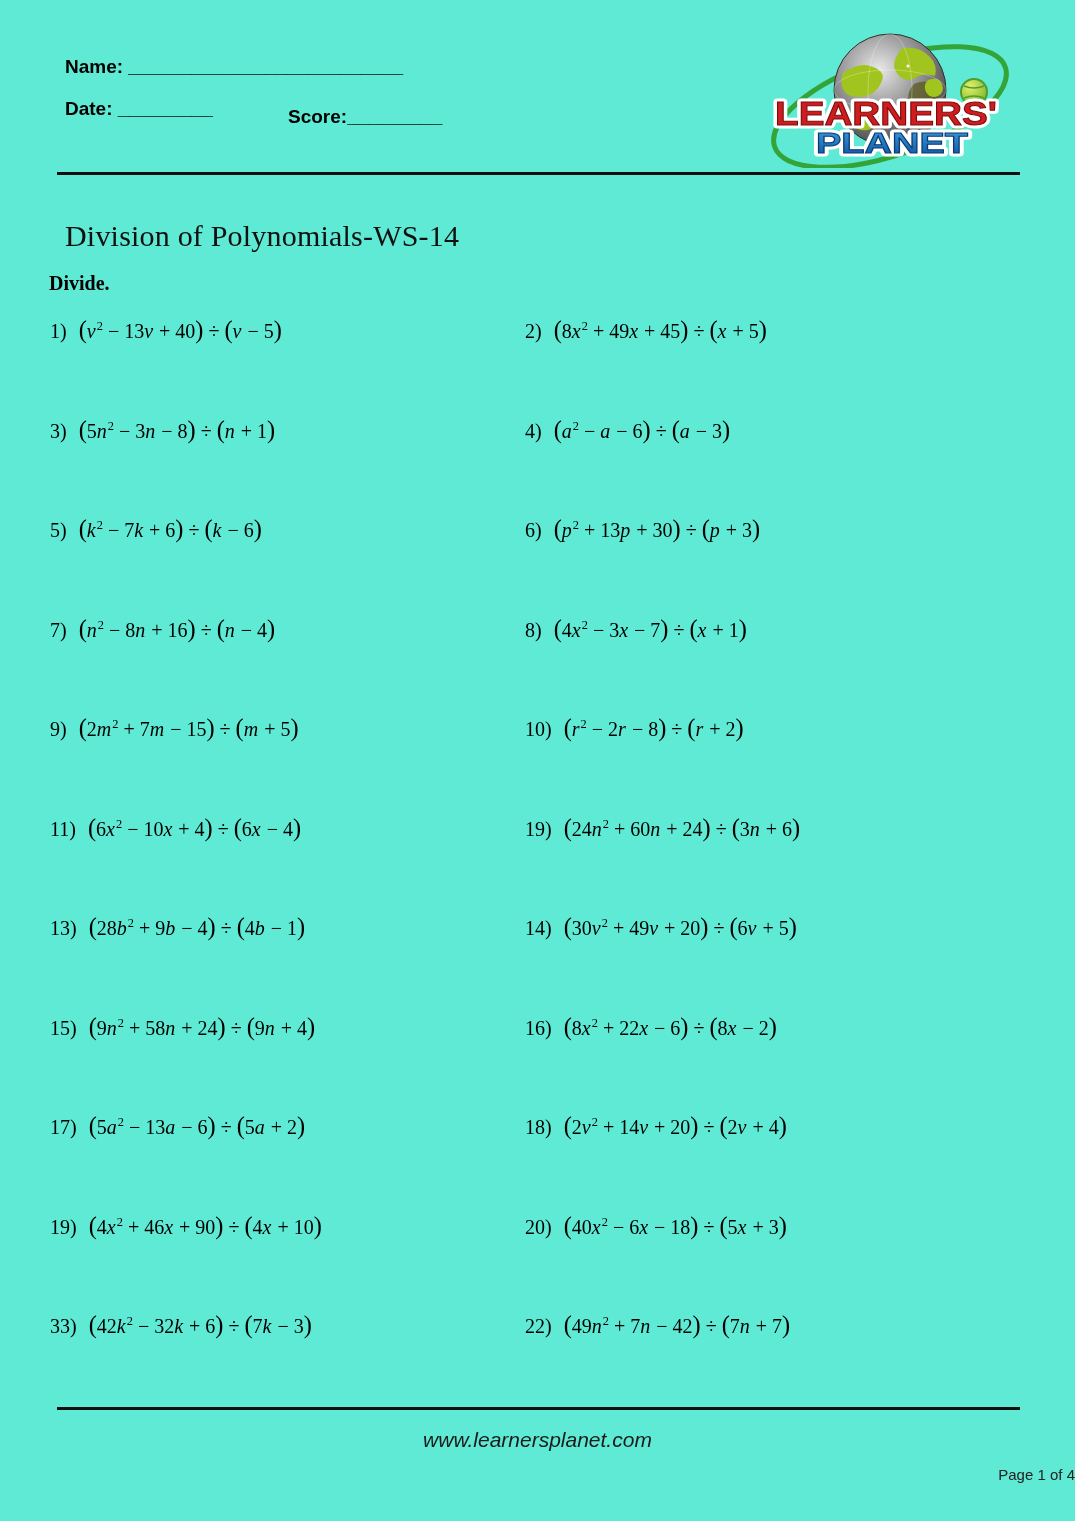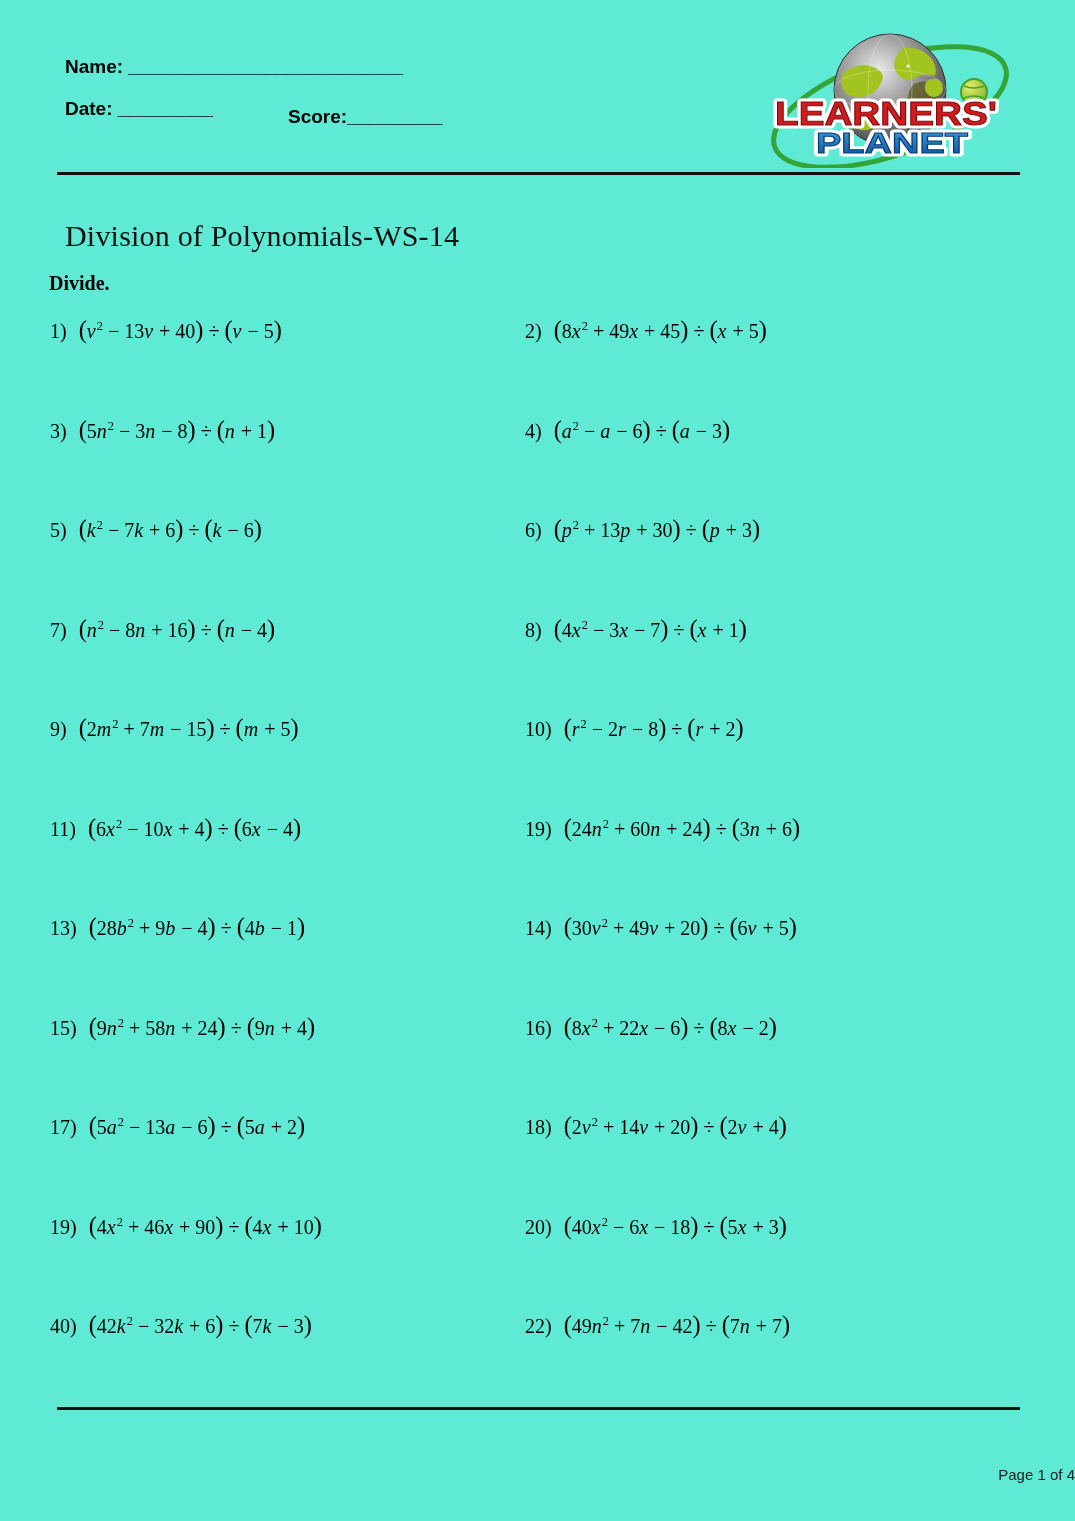--- a/index.html
+++ b/index.html
@@ -212,24 +212,25 @@
 
     <div class="problem">
       <span class="pnum">19)</span><span class="pexpr"><span class="paren">(</span>4<i>x</i><sup>2</sup> + 46<i>x</i> + 90<span class="paren">)</span> ÷ <span class="paren">(</span>4<i>x</i> + 10<span class="paren">)</span></span>
     </div>
 
     <div class="problem">
       <span class="pnum">20)</span><span class="pexpr"><span class="paren">(</span>40<i>x</i><sup>2</sup> − 6<i>x</i> − 18<span class="paren">)</span> ÷ <span class="paren">(</span>5<i>x</i> + 3<span class="paren">)</span></span>
     </div>
 
     <div class="problem">
-      <span class="pnum">40)</span><span class="pexpr"><span class="paren">(</span>42<i>k</i><sup>2</sup> − 32<i>k</i> + 6<span class="paren">)</span> ÷ <span class="paren">(</span>7<i>k</i> − 3<span class="paren">)</span></span>
+      <span class="pnum">33)</span><span class="pexpr"><span class="paren">(</span>42<i>k</i><sup>2</sup> − 32<i>k</i> + 6<span class="paren">)</span> ÷ <span class="paren">(</span>7<i>k</i> − 3<span class="paren">)</span></span>
     </div>
 
     <div class="problem">
       <span class="pnum">22)</span><span class="pexpr"><span class="paren">(</span>49<i>n</i><sup>2</sup> + 7<i>n</i> − 42<span class="paren">)</span> ÷ <span class="paren">(</span>7<i>n</i> + 7<span class="paren">)</span></span>
     </div>
   </div>
 
   <div class="rule rule-bottom"></div>
+  <div class="site-url">www.learnersplanet.com</div>
   <div class="page-num">Page 1 of 4</div>
 
 </div>
 
 </body></html>

